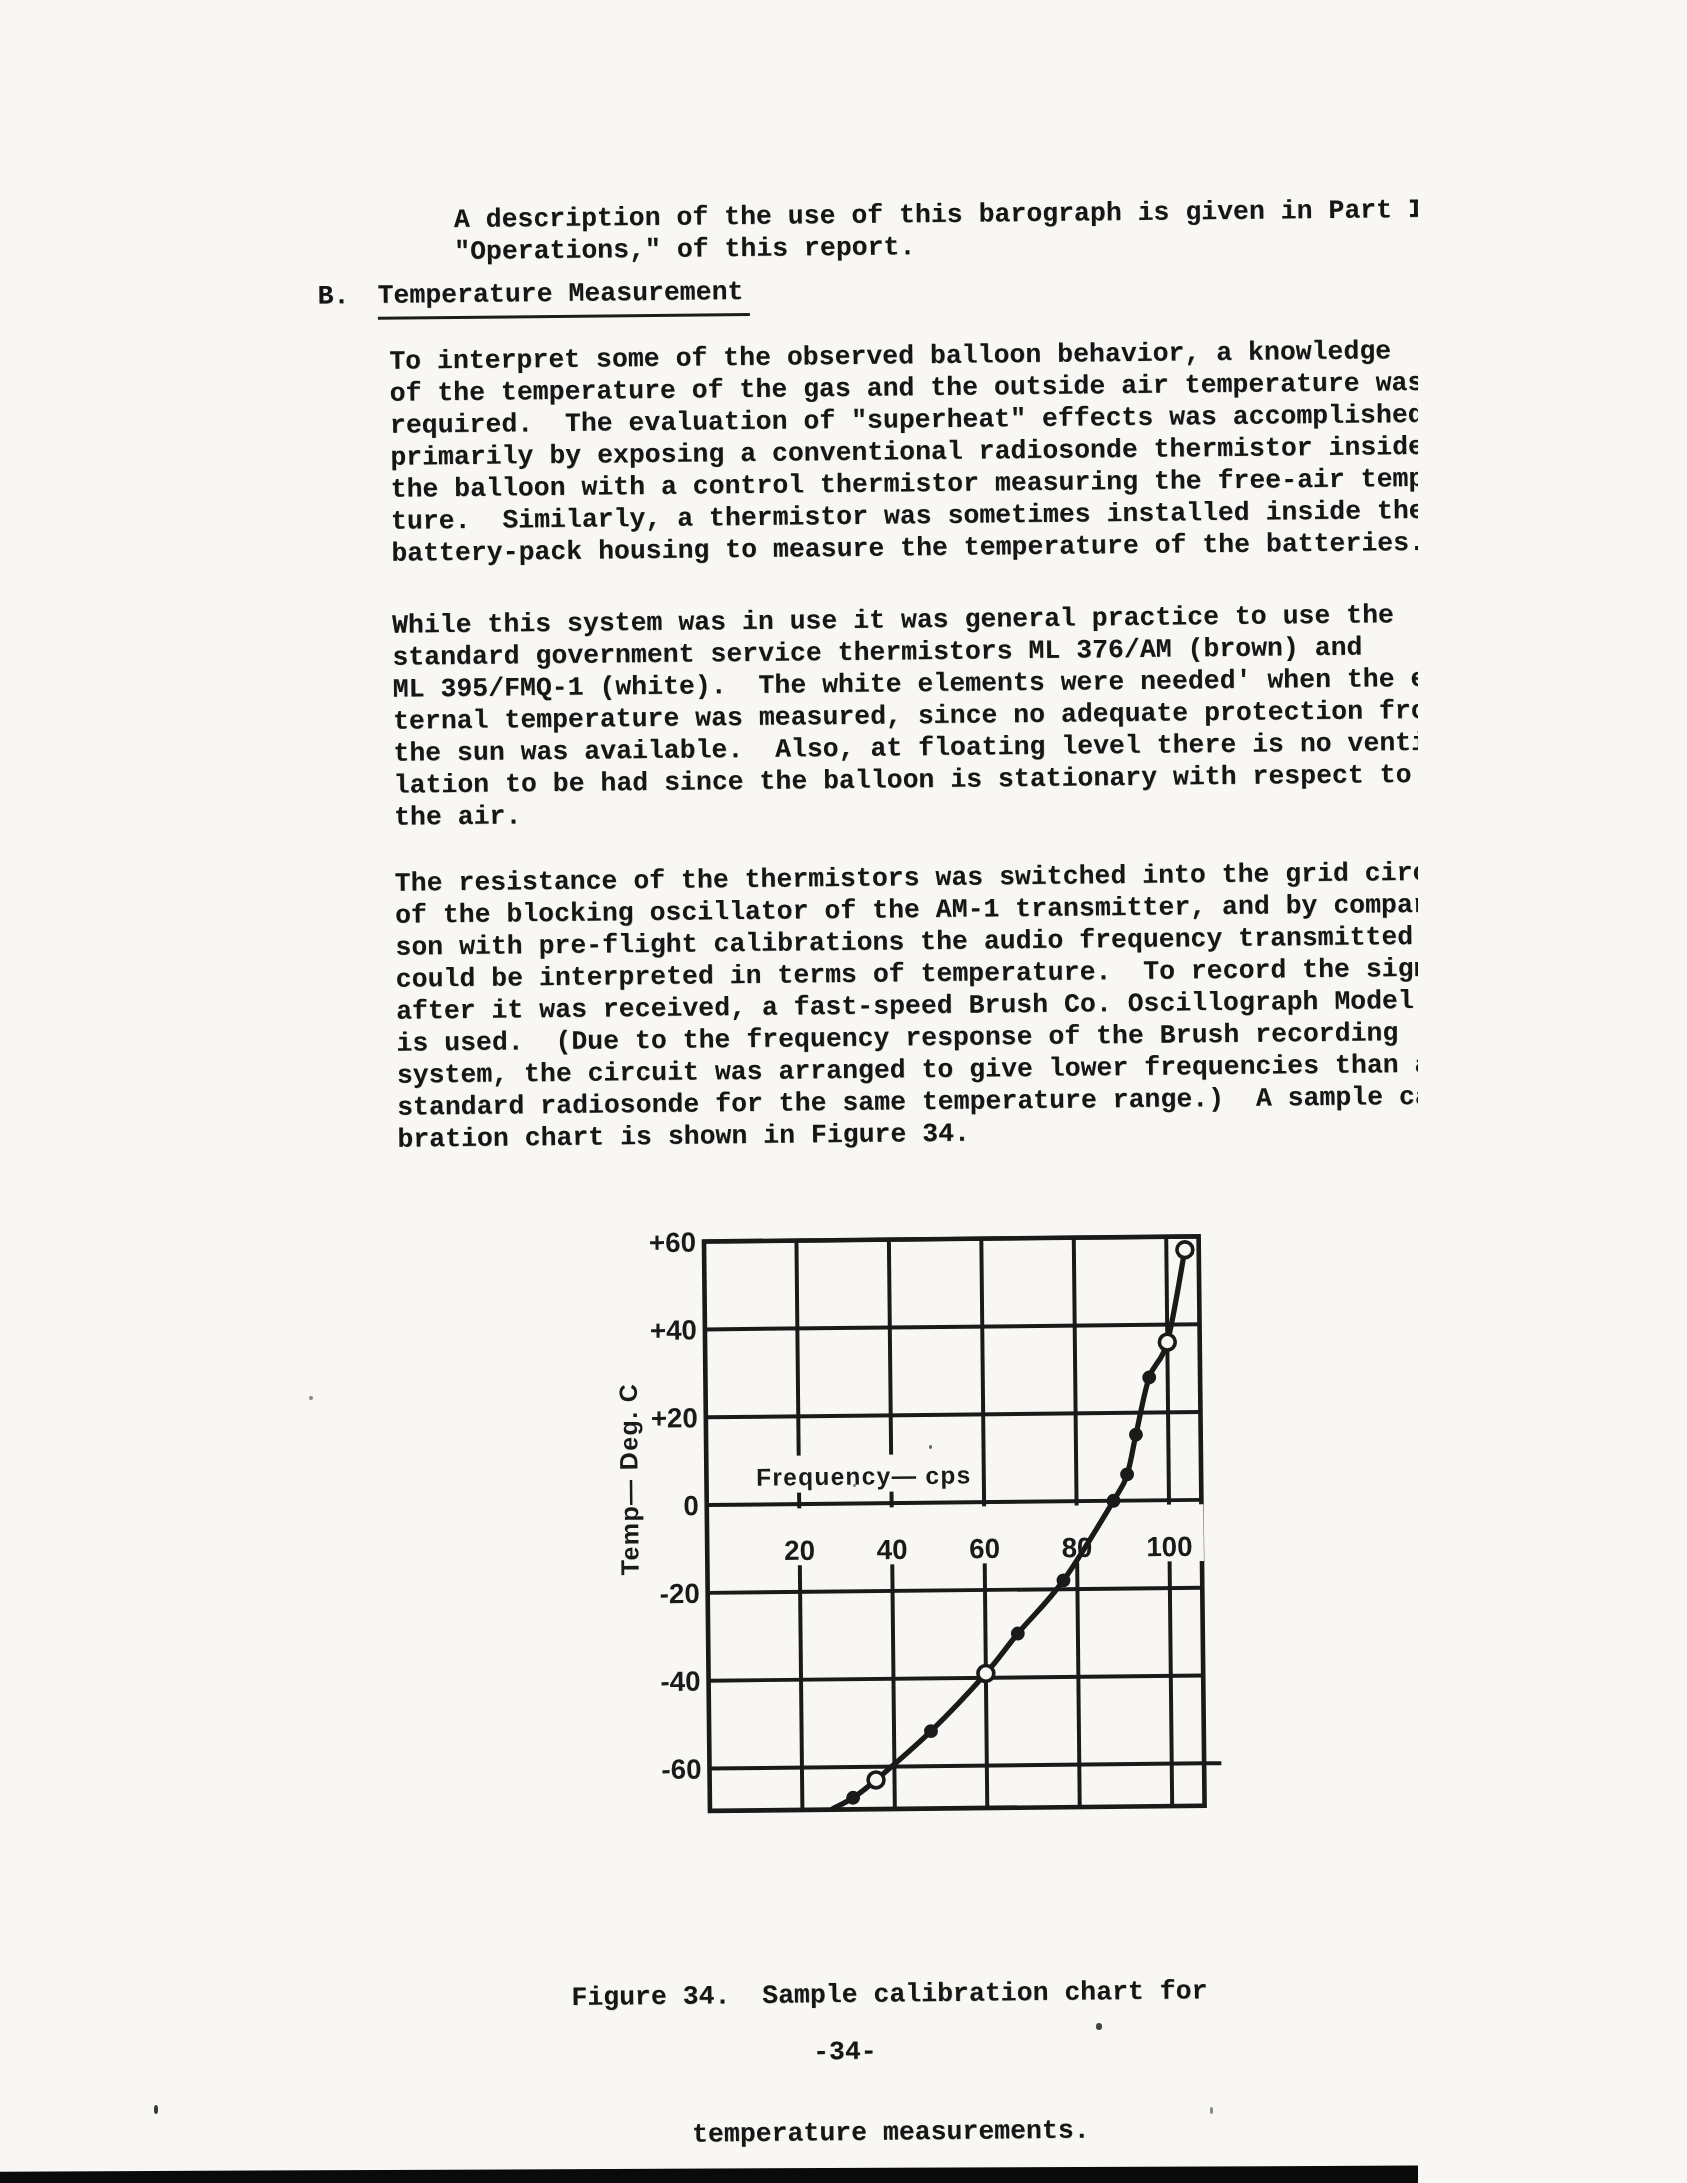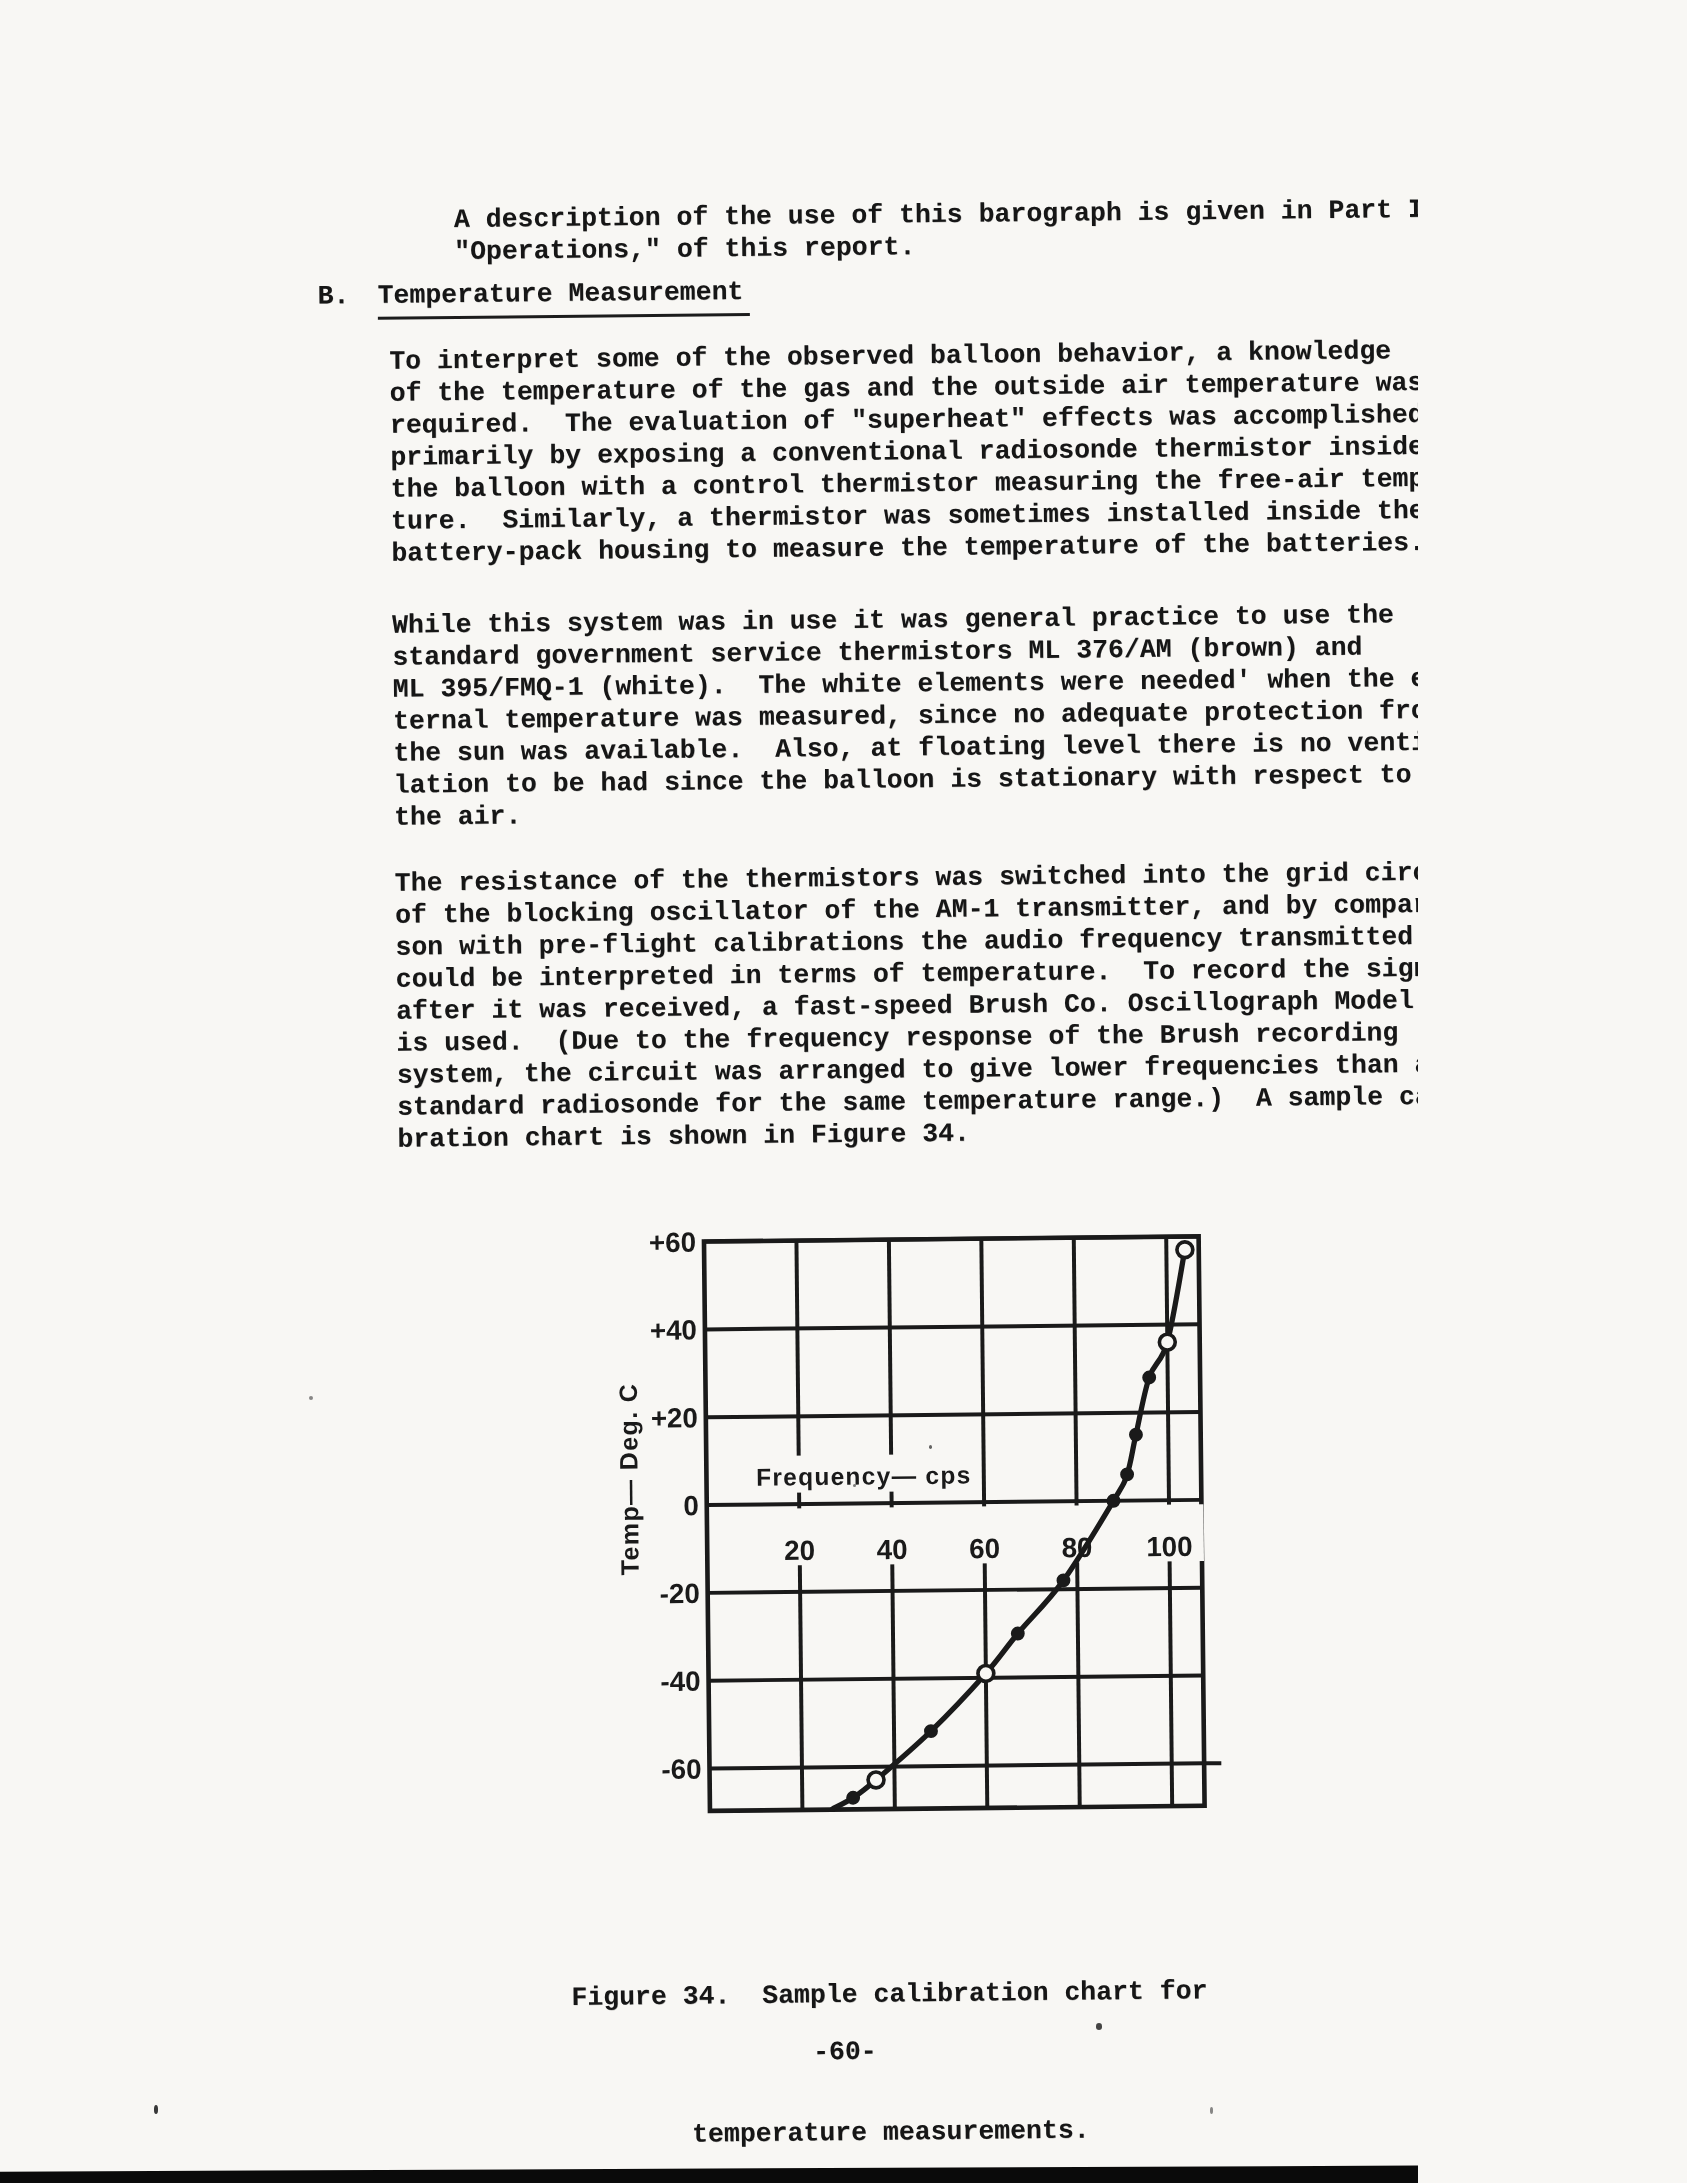--- a/index.html
+++ b/index.html
@@ -128,21 +128,21 @@
             <text x="78" y="405" fill="#1a1a1a" font-size="38" font-weight="bold" font-family="&quot;Liberation Sans&quot;, sans-serif" text-anchor="middle" letter-spacing="2" transform="rotate(-90 78 405)">Temp— Deg. C</text>
           </g>
         </svg>
     </div>
 
     <div class="tw caption">
       <div>Figure 34.  Sample calibration chart for</div>
       <div>temperature measurements.</div>
     </div>
 
-    <div class="tw page-number">-60-</div>
+    <div class="tw page-number">-34-</div>
   </div>
 
   <div class="edge-band"></div>
 <div class="speck" style="left: 1096px; top: 2023px; width: 6px; height: 6.6px; opacity: 0.8;"></div>
     <div class="speck" style="left: 154px; top: 2105px; width: 4px; height: 8.6px; opacity: 0.85;"></div>
     <div class="speck" style="left: 1210px; top: 2107px; width: 3.3px; height: 6.6px; opacity: 0.5;"></div>
     <div class="speck" style="left: 929px; top: 1445px; width: 3.3px; height: 4px; opacity: 0.65;"></div>
     <div class="speck" style="left: 853px; top: 1484px; width: 3.3px; height: 3.3px; opacity: 0.55;"></div>
     <div class="speck" style="left: 309px; top: 1396px; width: 4px; height: 4px; opacity: 0.5;"></div>
   </div>

